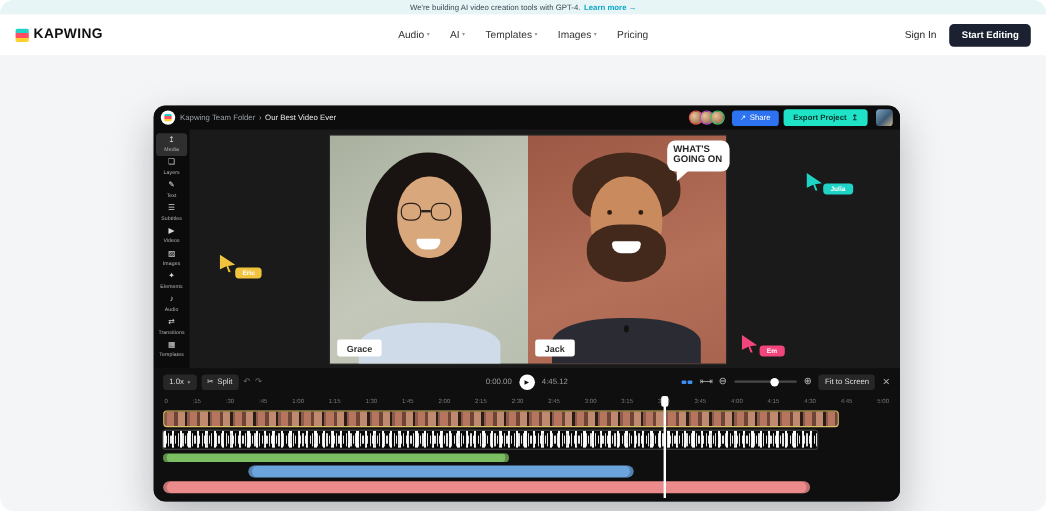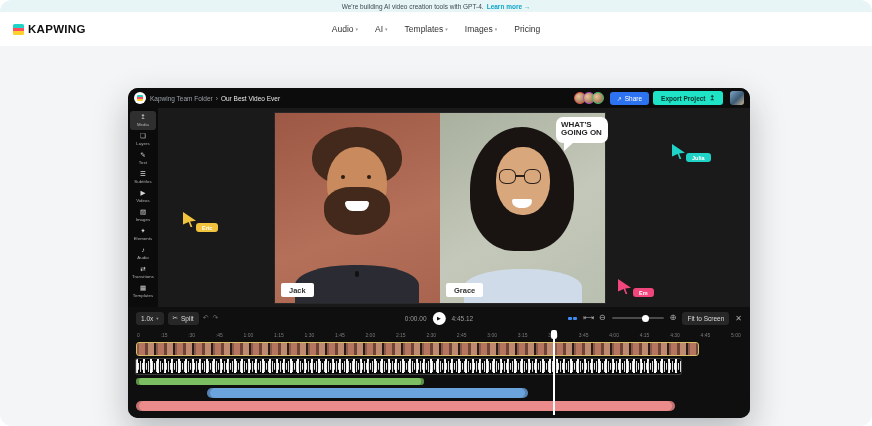--- a/index.html
+++ b/index.html
@@ -149,20 +149,24 @@
         <span class="caret">▾</span>
       </span>
       <span class="nav-item">
         <span>Images</span>
         <span class="caret">▾</span>
       </span>
       <span class="nav-item">
         <span>Pricing</span>
       </span>
     </div>
+    <div class="hdr-right">
+      <span class="sign-in">Sign In</span>
+      <span class="start-editing">Start Editing</span>
+    </div>
   </div>
 
 
   <div class="editor">
 
     <div class="topbar">
       <span class="ed-logo">
           <i></i>
         </span>
       <div class="crumb">
@@ -226,40 +230,40 @@
           <span class="sb-lb">Transitions</span>
         </div>
         <div class="sb-item">
           <span class="sb-ic">▦</span>
           <span class="sb-lb">Templates</span>
         </div>
       </div>
 
       <div class="canvas-area">
         <div class="canvas-frame">
+          <div class="panel p-grace">
+            <div class="gr-hair"></div>
+            <div class="gr-face"></div>
+            <div class="gr-glass l"></div>
+            <div class="gr-glass r"></div>
+            <div class="gr-bridge"></div>
+            <div class="gr-mouth"></div>
+            <div class="gr-body"></div>
+            <span class="name-tag">Grace</span>
+          </div>
           <div class="panel p-jack">
             <div class="jk-hair"></div>
             <div class="jk-face"></div>
             <div class="jk-eye l"></div>
             <div class="jk-eye r"></div>
             <div class="jk-beard"></div>
             <div class="jk-mouth"></div>
             <div class="jk-body"></div>
             <div class="jk-mic"></div>
             <span class="name-tag">Jack</span>
-          </div>
-          <div class="panel p-grace">
-            <div class="gr-hair"></div>
-            <div class="gr-face"></div>
-            <div class="gr-glass l"></div>
-            <div class="gr-glass r"></div>
-            <div class="gr-bridge"></div>
-            <div class="gr-mouth"></div>
-            <div class="gr-body"></div>
-            <span class="name-tag">Grace</span>
           </div>
           <div class="bubble">
             <div class="bubble-txt">WHAT'S GOING ON</div>
             <div class="bubble-tail"></div>
           </div>
         </div>
 
         <div class="cursor c-yellow"></div>
         <span class="cur-pill p-yellow">Eric</span>
         <div class="cursor c-teal"></div>

